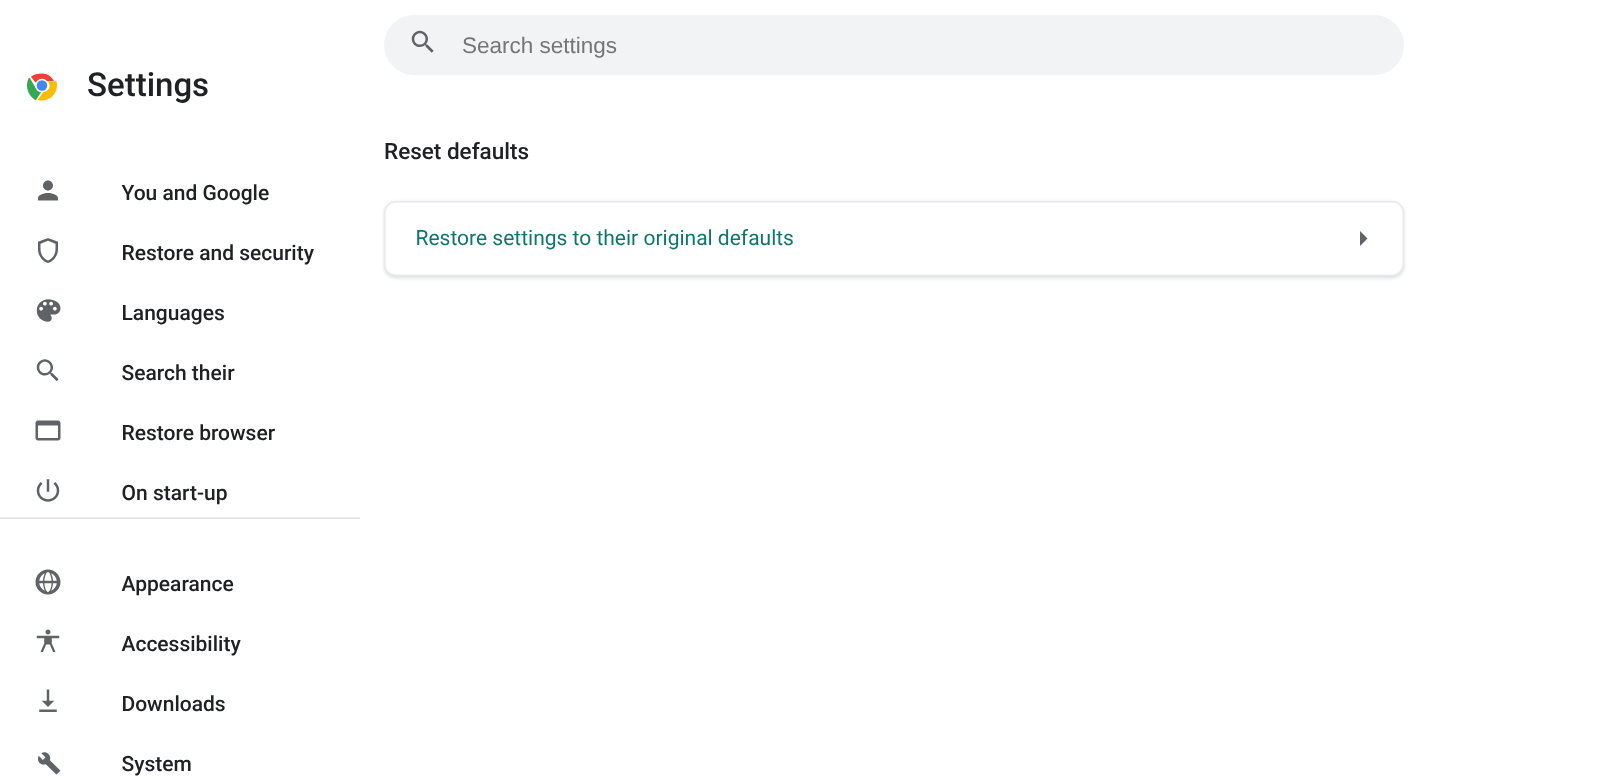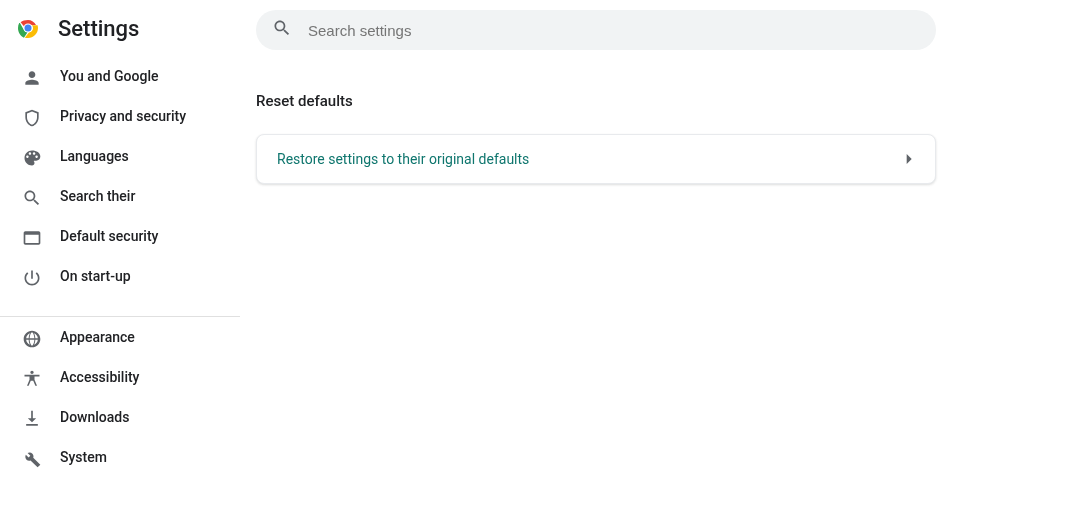--- a/index.html
+++ b/index.html
@@ -15,20 +15,21 @@
     display: flex;
     flex-direction: row;
     width: 100%;
     height: 100%;
   }
   .sidebar {
     width: 256px;
     flex-shrink: 0;
     display: flex;
     flex-direction: column;
+    margin-top: 29px;
   }
   .sidebar-header {
     display: flex;
     align-items: center;
     height: 56px;
     padding-left: 16px;
   }
   .chrome-logo {
     width: 24px;
     height: 24px;
@@ -37,25 +38,26 @@
   .sidebar-title {
     font-size: 22px;
     font-weight: 500;
     color: #202124;
   }
   .nav-group {
     padding-top: 12px;
   }
   .nav-item {
     display: flex;
-    align-items: flex-start;
+    align-items: flex-end;
     height: 40px;
     padding-left: 22px;
     cursor: pointer;
     border-radius: 0 20px 20px 0;
+    gap: 21px;
   }
   .nav-icon {
     width: 20px;
     height: 20px;
     margin-right: 18px;
     display: flex;
     align-items: center;
     justify-content: center;
   }
   .nav-icon svg { width: 20px; height: 20px; fill: #5f6368; }
@@ -165,21 +167,21 @@
             </svg>
         </span>
         <span class="nav-label">You and Google</span>
       </div>
       <div class="nav-item">
         <span class="nav-icon">
           <svg viewBox="0 0 24 24">
               <path d="M12 2 4 5v6c0 5 3.4 9.7 8 11 4.6-1.3 8-6 8-11V5l-8-3zm0 2.2 6 2.3V11c0 4-2.6 7.8-6 9-3.4-1.2-6-5-6-9V6.5l6-2.3z"></path>
             </svg>
         </span>
-        <span class="nav-label">Privacy and security</span>
+        <span class="nav-label">Restore and security</span>
       </div>
       <div class="nav-item">
         <span class="nav-icon">
           <svg viewBox="0 0 24 24">
               <path d="M12 3C7 3 3 7 3 12s4 9 9 9c1.7 0 3-1.3 3-3 0-.8-.3-1.5-.8-2-.3-.3-.2-.8.3-.8H17c2.8 0 5-2.2 5-5 0-4.4-4.5-7.2-10-7.2zM6.5 12c-.8 0-1.5-.7-1.5-1.5S5.7 9 6.5 9 8 9.7 8 10.5 7.3 12 6.5 12zm3-4C8.7 8 8 7.3 8 6.5S8.7 5 9.5 5s1.5.7 1.5 1.5S10.3 8 9.5 8zm5 0c-.8 0-1.5-.7-1.5-1.5S13.7 5 14.5 5 16 5.7 16 6.5 15.3 8 14.5 8zm3 4c-.8 0-1.5-.7-1.5-1.5S16.7 9 17.5 9 19 9.7 19 10.5 18.3 12 17.5 12z"></path>
             </svg>
         </span>
         <span class="nav-label">Languages</span>
       </div>
       <div class="nav-item">
@@ -189,21 +191,21 @@
             </svg>
         </span>
         <span class="nav-label">Search their</span>
       </div>
       <div class="nav-item">
         <span class="nav-icon">
           <svg viewBox="0 0 24 24">
               <path d="M20 4H4c-1.1 0-2 .9-2 2v12c0 1.1.9 2 2 2h16c1.1 0 2-.9 2-2V6c0-1.1-.9-2-2-2zM4 8h16v10H4V8z"></path>
             </svg>
         </span>
-        <span class="nav-label">Default security</span>
+        <span class="nav-label">Restore browser</span>
       </div>
       <div class="nav-item">
         <span class="nav-icon">
           <svg viewBox="0 0 24 24">
               <path d="M13 3h-2v10h2V3zm4.8 2.2-1.4 1.4C17.9 8 19 9.9 19 12c0 3.9-3.1 7-7 7s-7-3.1-7-7c0-2.1 1.1-4 2.6-5.4L6.2 5.2C4.2 6.9 3 9.3 3 12c0 5 4 9 9 9s9-4 9-9c0-2.7-1.2-5.1-3.2-6.8z"></path>
             </svg>
         </span>
         <span class="nav-label">On start-up</span>
       </div>
     </div>

